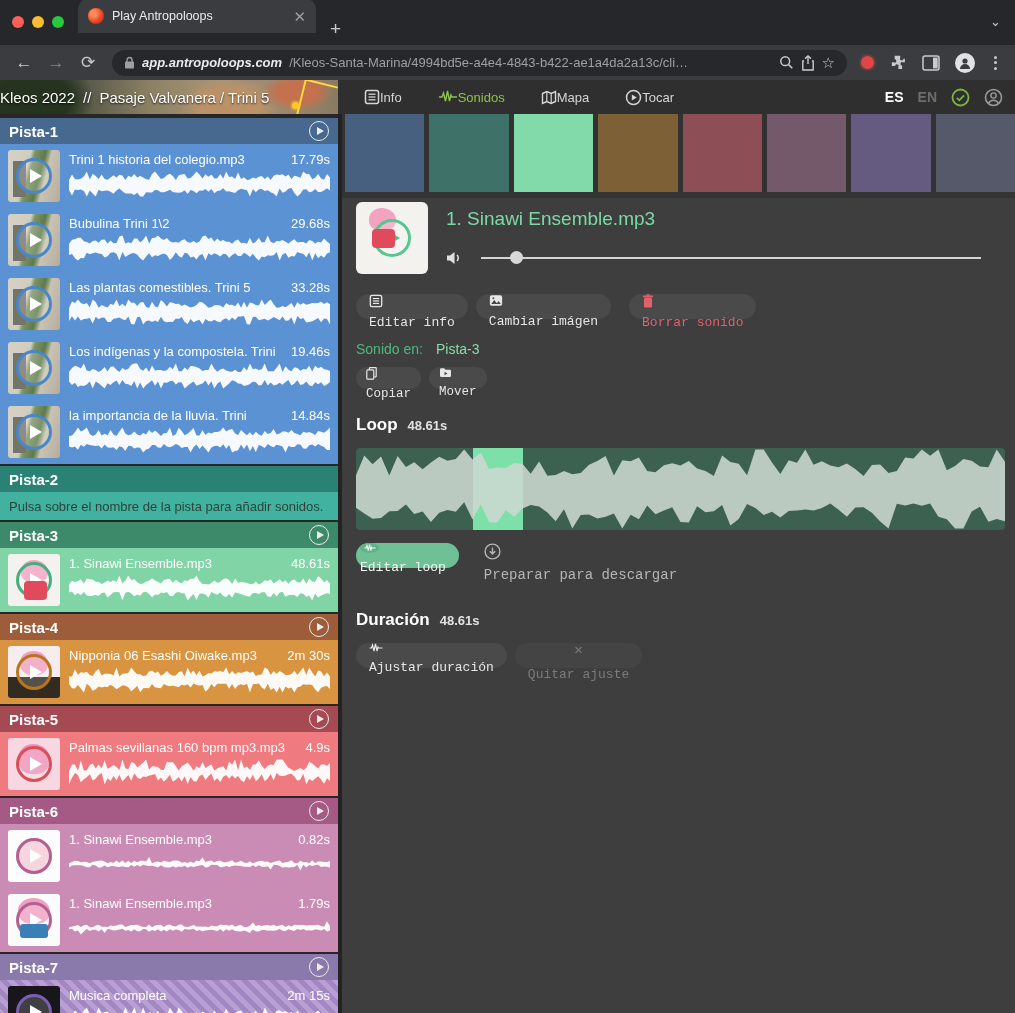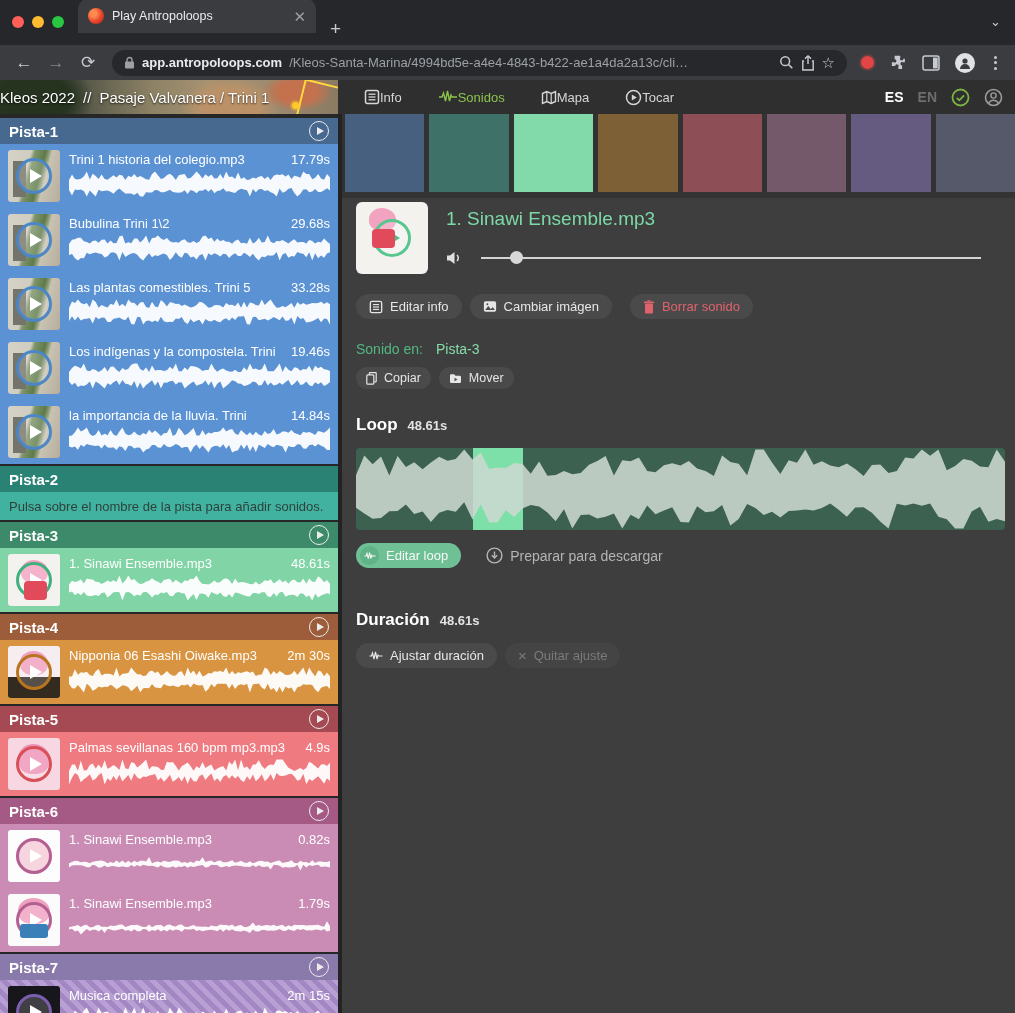--- a/index.html
+++ b/index.html
@@ -22,21 +22,21 @@
   .tab-title { flex:1; font-size:12.5px; color:#e8eaed; white-space:nowrap; overflow:hidden; }
   .tab-close { color:#9aa0a6; font-size:15px; line-height:1; cursor:default; }
   .newtab { position:absolute; left:330px; bottom:7px; color:#c7cbd1; font-size:19px; line-height:1; }
   .strip-chevron { position:absolute; right:14px; top:14px; color:#c7cbd1; font-size:13px; }
 
   .toolbar { height:35px; background:#3b3c40; display:flex; align-items:center; padding:0 10px; gap:4px; }
   .nav-ic { width:28px; text-align:center; font-size:17px; color:#c7cbd1; }
   .nav-ic.dim { color:#84878c; }
   .urlbar { flex:1; height:26px; margin:0 6px; background:#27282b; border-radius:13px;
             display:flex; align-items:center; padding:0 12px; gap:7px; min-width:0; }
-  .url-domain { color:#e8eaed; font-size:13px; font-weight:bold; white-space:nowrap; }
+  .url-domain { color:#e8eaed; font-size:13px; font-weight:bold; white-space:nowrap;font-style:italic; }
   .url-path { color:#9aa0a6; font-size:13px; white-space:nowrap; overflow:hidden; flex:1; min-width:0; }
   .urlbar svg, .toolbar svg { flex-shrink:0; }
   .right-ics { display:flex; align-items:center; gap:15px; padding:0 4px; }
   .rec-dot { width:13px; height:13px; border-radius:50%; background:#e04646; box-shadow:0 0 0 2px rgba(224,70,70,.25);}
   .avatar { width:20px; height:20px; border-radius:50%; background:#dfe1e5; display:flex; align-items:center; justify-content:center; }
   .dots3 { display:flex; flex-direction:column; gap:2.5px; padding:0 4px; }
   .dots3 i { width:3px; height:3px; border-radius:50%; background:#c7cbd1; display:block; }
 
   
   .appnav { height:34px; background:#2f2f30; display:flex; align-items:center; }
@@ -127,23 +127,23 @@
            display:flex; align-items:center; justify-content:center; }
   .d-ovl::after { content:""; border-left:13px solid #4fbd87; border-top:8px solid transparent;
            border-bottom:8px solid transparent; margin-left:3px; }
   .d-right { flex:1; padding-top:4px; min-width:0; }
   .d-title { margin:2px 0 20px; font-size:19px; font-weight:normal; color:#7cd9a6; }
   .vol-row { display:flex; align-items:center; gap:18px; padding-right:24px; }
   .vol-track { flex:1; height:2px; background:#d4d4d4; position:relative; }
   .vol-thumb { position:absolute; top:-6px; width:13px; height:13px; border-radius:50%; background:#d8d8d8; }
 
   .btn-row { display:flex; align-items:center; gap:8px; margin-top:20px; }
-  .pill { display:inline-flex; align-items:center; gap:7px; height:25px; padding:0 13px;
+  .pill { display:inline-flex; gap:7px; height:25px; padding:0 13px;
           border-radius:14px; background:#4a4a4a; color:#e6e6e6; font-size:13px;
-          border:none; font-family:Liberation Sans, sans-serif; white-space:nowrap; }
+          border:none; font-family:Liberation Mono, monospace; white-space:nowrap;flex-direction:column; }
   .pill svg { flex-shrink:0; display:block; }
   .pill.danger { color:#e0626c; margin-left:10px; }
   .pill.sm { height:22px; font-size:12.5px; padding:0 10px; }
   .pill.mint { background:#6fc095; color:#f4faf6; padding-left:4px; }
   .icon-circle { width:19px; height:19px; border-radius:50%; background:#60b287;
                  display:flex; align-items:center; justify-content:center; }
   .pill.ghost { background:transparent; color:#b5b5b5; font-size:14px; }
   .pill.off { background:#444444; color:#7b7b7b; }
   .sound-in { margin-top:22px; font-size:14px; display:flex; gap:13px; }
   .sound-in .lbl { color:#52b883; }
@@ -224,21 +224,21 @@
   </div>
 </div>
 
 <div class="appnav">
   <div class="photo">
     <span class="geo-line"></span>
     <span class="geo-pin"></span>
     <div class="crumb">
       <span>Kleos 2022</span>
       <span>//</span>
-      <span>Pasaje Valvanera / Trini 1</span>
+      <span>Pasaje Valvanera / Trini 5</span>
     </div>
   </div>
   <div class="apptabs">
     <span class="apptab">
       <svg width="16" height="16" viewBox="0 0 16 16">
         <rect x="1.5" y="1.5" width="13" height="13" rx="2" stroke="#d6d6d6" stroke-width="1.5" fill="none"></rect>
         <line x1="4.5" y1="5.2" x2="11.5" y2="5.2" stroke="#d6d6d6" stroke-width="1.3"></line>
         <line x1="4.5" y1="8" x2="11.5" y2="8" stroke="#d6d6d6" stroke-width="1.3"></line>
         <line x1="4.5" y1="10.8" x2="11.5" y2="10.8" stroke="#d6d6d6" stroke-width="1.3"></line>
       </svg>

